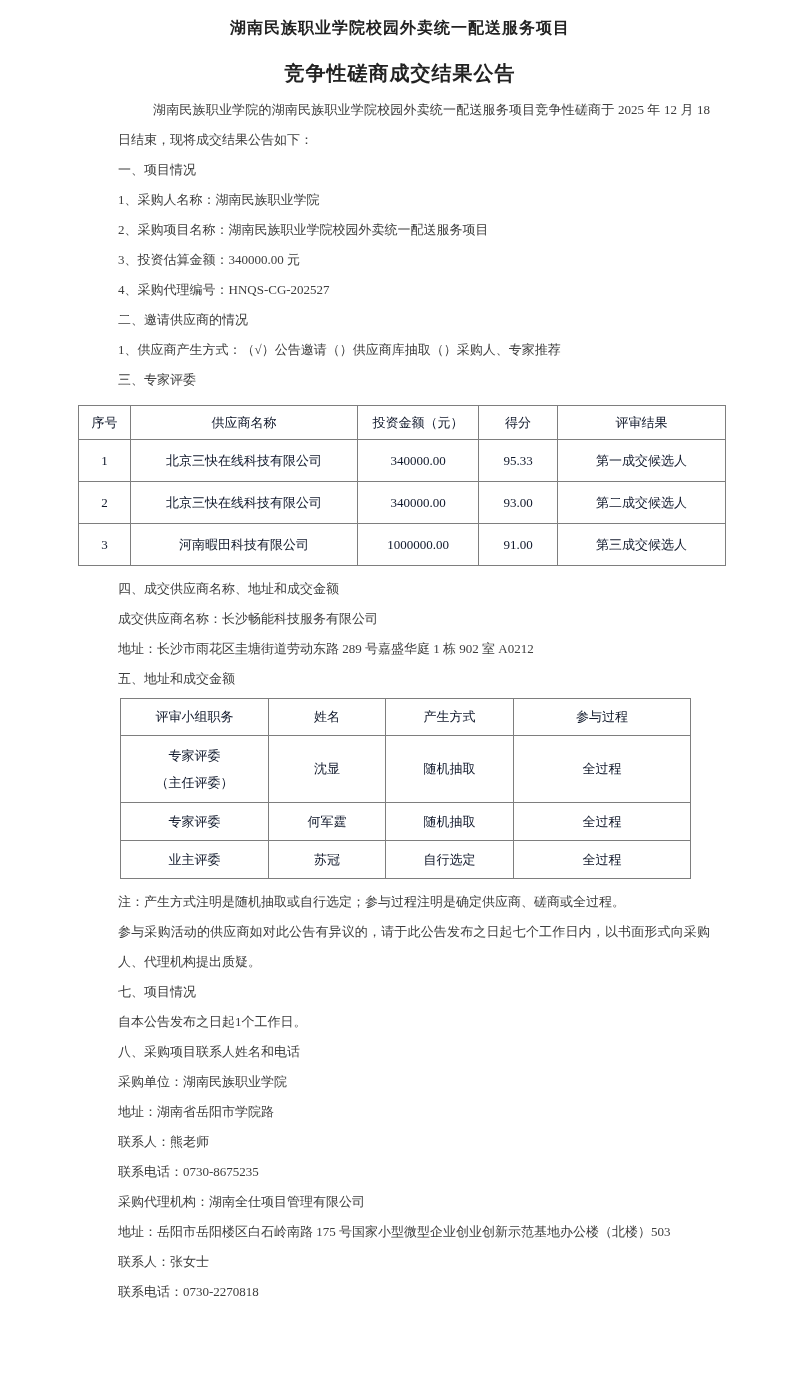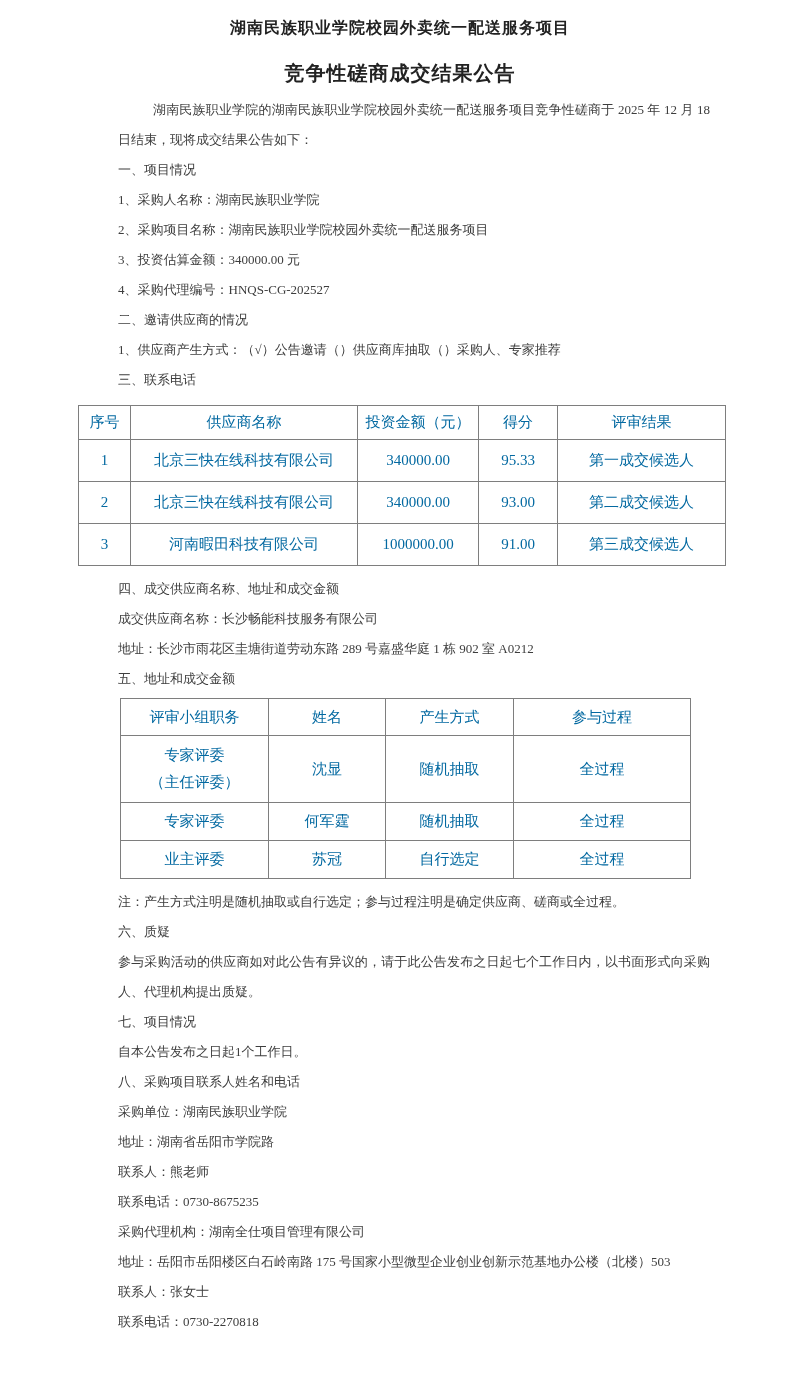--- a/index.html
+++ b/index.html
@@ -36,22 +36,22 @@
     font-size: 13px;
     line-height: 30px;
     text-align: justify;
   }
   .textblock p { margin: 0; }
   .tb-intro { margin-top: 8px; }
   .indent-first { text-indent: 35px; }
   table {
     border-collapse: collapse;
     table-layout: fixed;
-    font-size: 15px;
-    color: #0369a1;
+    font-size: 13px;
+    color: #0f172a;
   }
   th, td {
     border: 1px solid #7e7e7e;
     font-weight: normal;
     text-align: center;
     vertical-align: middle;
     padding: 0 2px;
     overflow: hidden;
   }
   .result-table { margin: 10px 0 4px 78px; width: 647px; }
@@ -75,21 +75,21 @@
 
   <div class="textblock tb-intro">
     <p class="indent-first">湖南民族职业学院的湖南民族职业学院校园外卖统一配送服务项目竞争性磋商于 2025 年 12 月 18 日结束，现将成交结果公告如下：</p>
     <p>一、项目情况</p>
     <p>1、采购人名称：湖南民族职业学院</p>
     <p>2、采购项目名称：湖南民族职业学院校园外卖统一配送服务项目</p>
     <p>3、投资估算金额：340000.00 元</p>
     <p>4、采购代理编号：HNQS-CG-202527</p>
     <p>二、邀请供应商的情况</p>
     <p>1、供应商产生方式：（√）公告邀请（）供应商库抽取（）采购人、专家推荐</p>
-    <p>三、联系电话</p>
+    <p>三、专家评委</p>
   </div>
 
   <table class="result-table">
     <colgroup>
       <col style="width:52px">
         <col style="width:227px">
         <col style="width:121px">
         <col style="width:79px">
         <col style="width:168px">
     </colgroup>
@@ -167,21 +167,20 @@
         <td>业主评委</td>
         <td>苏冠</td>
         <td>自行选定</td>
         <td>全过程</td>
       </tr>
     </tbody>
   </table>
 
   <div class="textblock tb-bottom">
     <p>注：产生方式注明是随机抽取或自行选定；参与过程注明是确定供应商、磋商或全过程。</p>
-    <p>六、质疑</p>
     <p>参与采购活动的供应商如对此公告有异议的，请于此公告发布之日起七个工作日内，以书面形式向采购人、代理机构提出质疑。</p>
     <p>七、项目情况</p>
     <p>自本公告发布之日起1个工作日。</p>
     <p>八、采购项目联系人姓名和电话</p>
     <p>采购单位：湖南民族职业学院</p>
     <p>地址：湖南省岳阳市学院路</p>
     <p>联系人：熊老师</p>
     <p>联系电话：0730-8675235</p>
     <p>采购代理机构：湖南全仕项目管理有限公司</p>
     <p>地址：岳阳市岳阳楼区白石岭南路 175 号国家小型微型企业创业创新示范基地办公楼（北楼）503</p>

